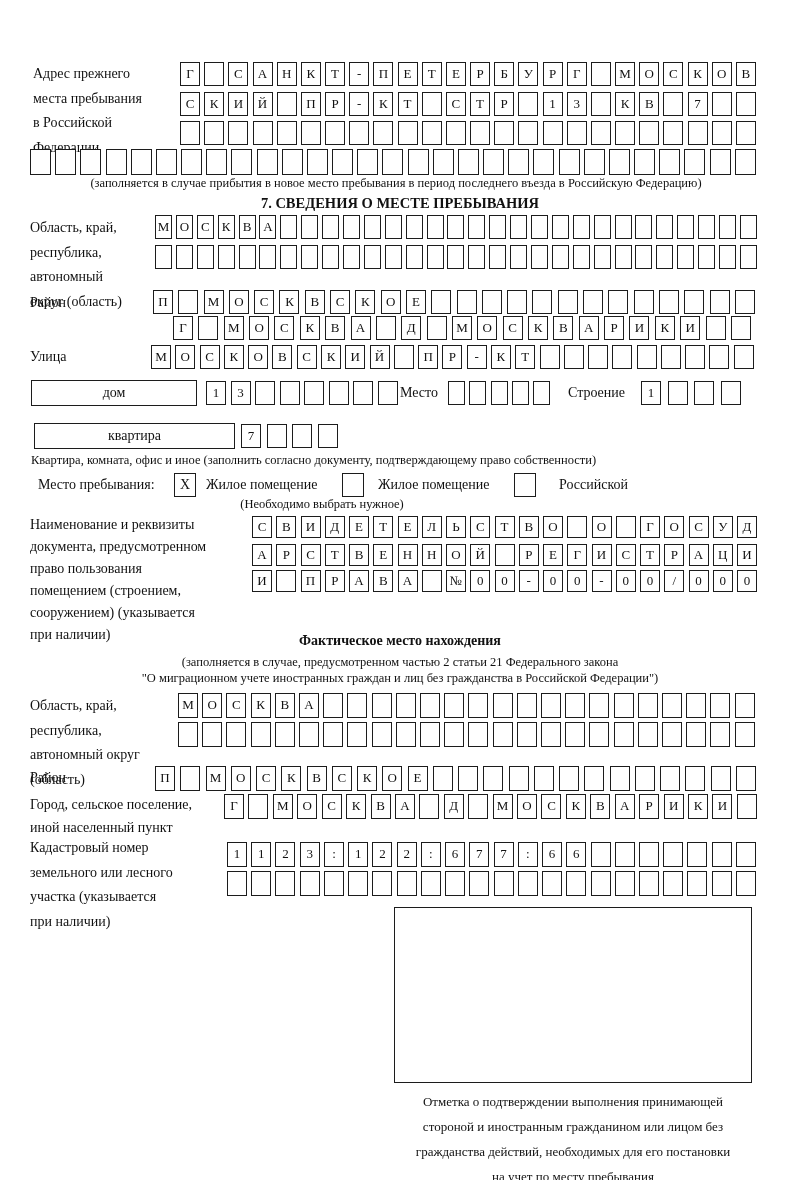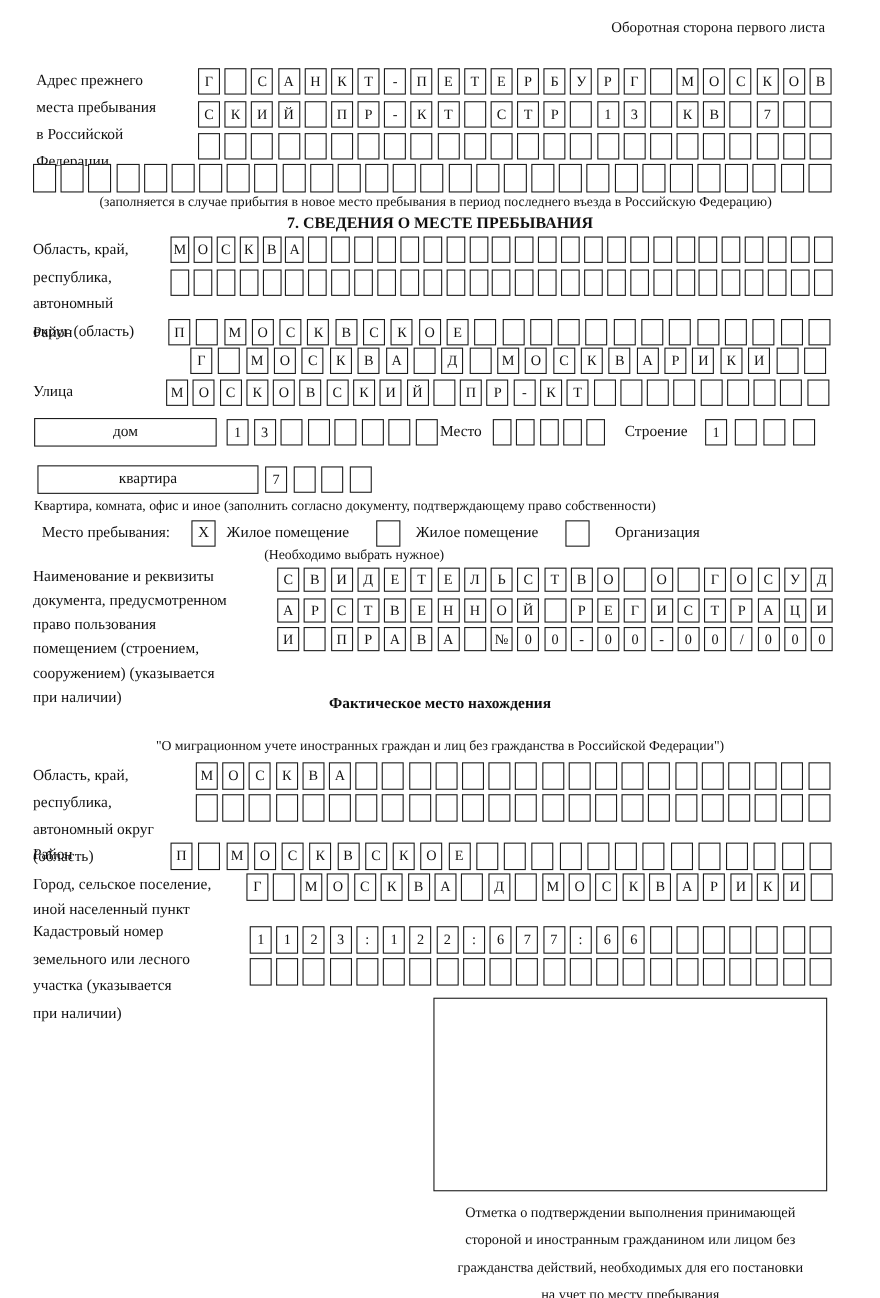--- a/index.html
+++ b/index.html
@@ -10,48 +10,48 @@
   .cellrow{position:absolute;display:flex;justify-content:space-between;}
   .cell{display:inline-block;border:1.5px solid #1c1c1c;background:#fff;box-sizing:border-box;
         text-align:center;font-size:13px;font-family:"Liberation Serif","DejaVu Serif",serif;}
   .box{position:absolute;border:1.5px solid #1c1c1c;background:#fff;box-sizing:border-box;
        display:flex;align-items:center;justify-content:center;font-size:14px;}
 </style>
 </head>
 <body>
 
 <div class="page" id="page">
-  <div class="txt" style="left:455px;top:17px;width:295px;text-align:right;font-size:13.5px;">Оборотная сторона первого листа</div>
 <div class="txt" style="left: 0px; top: 176px; width: 792px; text-align: center; font-size: 12.5px;">(заполняется в случае прибытия в новое место пребывания в период последнего въезда в Российскую Федерацию)</div>
     <div class="txt" style="left: 33px; top: 62px; font-size: 14px; line-height: 24.5px;">Адрес прежнего
 места пребывания
 в Российской
 Федерации</div>
     <div class="txt bold" style="left: 0px; top: 194px; width: 800px; text-align: center; font-size: 14.5px;">7. СВЕДЕНИЯ О МЕСТЕ ПРЕБЫВАНИЯ</div>
     <div class="txt" style="left: 30px; top: 216px; font-size: 14px; line-height: 24.5px;">Область, край,
 республика,
 автономный
 округ (область)</div>
     <div class="txt" style="left: 30px; top: 294px; font-size: 14px;">Район</div>
     <div class="txt" style="left: 30px; top: 348px; font-size: 14px;">Улица</div>
     <div class="txt" style="left: 400px; top: 384px; font-size: 14px;">Место</div>
     <div class="txt" style="left: 568px; top: 384px; font-size: 14px;">Строение</div>
     <div class="txt" style="left: 31px; top: 453px; font-size: 12.5px;">Квартира, комната, офис и иное (заполнить согласно документу, подтверждающему право собственности)</div>
     <div class="txt" style="left: 38px; top: 476px; font-size: 14px;">Место пребывания:</div>
     <div class="txt" style="left: 206px; top: 476px; font-size: 14px;">Жилое помещение</div>
     <div class="txt" style="left: 378px; top: 476px; font-size: 14px;">Жилое помещение</div>
-    <div class="txt" style="left: 559px; top: 476px; font-size: 14px;">Организация</div>
+    <div class="txt" style="left: 559px; top: 476px; font-size: 14px;">Российской</div>
     <div class="txt" style="left: 97px; top: 497px; width: 450px; text-align: center; font-size: 12.5px;">(Необходимо выбрать нужное)</div>
     <div class="txt" style="left: 30px; top: 514px; font-size: 14px; line-height: 22px;">Наименование и реквизиты
 документа, предусмотренном
 право пользования
 помещением (строением,
 сооружением) (указывается
 при наличии)</div>
     <div class="txt bold" style="left: 0px; top: 632px; width: 800px; text-align: center; font-size: 14px;">Фактическое место нахождения</div>
+    <div class="txt" style="left: 0px; top: 655px; width: 800px; text-align: center; font-size: 12.5px;">(заполняется в случае, предусмотренном частью 2 статьи 21 Федерального закона</div>
     <div class="txt" style="left: 0px; top: 671px; width: 800px; text-align: center; font-size: 12.5px;">"О миграционном учете иностранных граждан и лиц без гражданства в Российской Федерации")</div>
     <div class="txt" style="left: 30px; top: 694px; font-size: 14px; line-height: 24.5px;">Область, край,
 республика,
 автономный округ
 (область)</div>
     <div class="txt" style="left: 30px; top: 769px; font-size: 14px;">Район</div>
     <div class="txt" style="left: 30px; top: 794px; font-size: 14px; line-height: 22.5px;">Город, сельское поселение,
 иной населенный пункт</div>
     <div class="txt" style="left: 30px; top: 836px; font-size: 14px; line-height: 24.5px;">Кадастровый номер
 земельного или лесного

